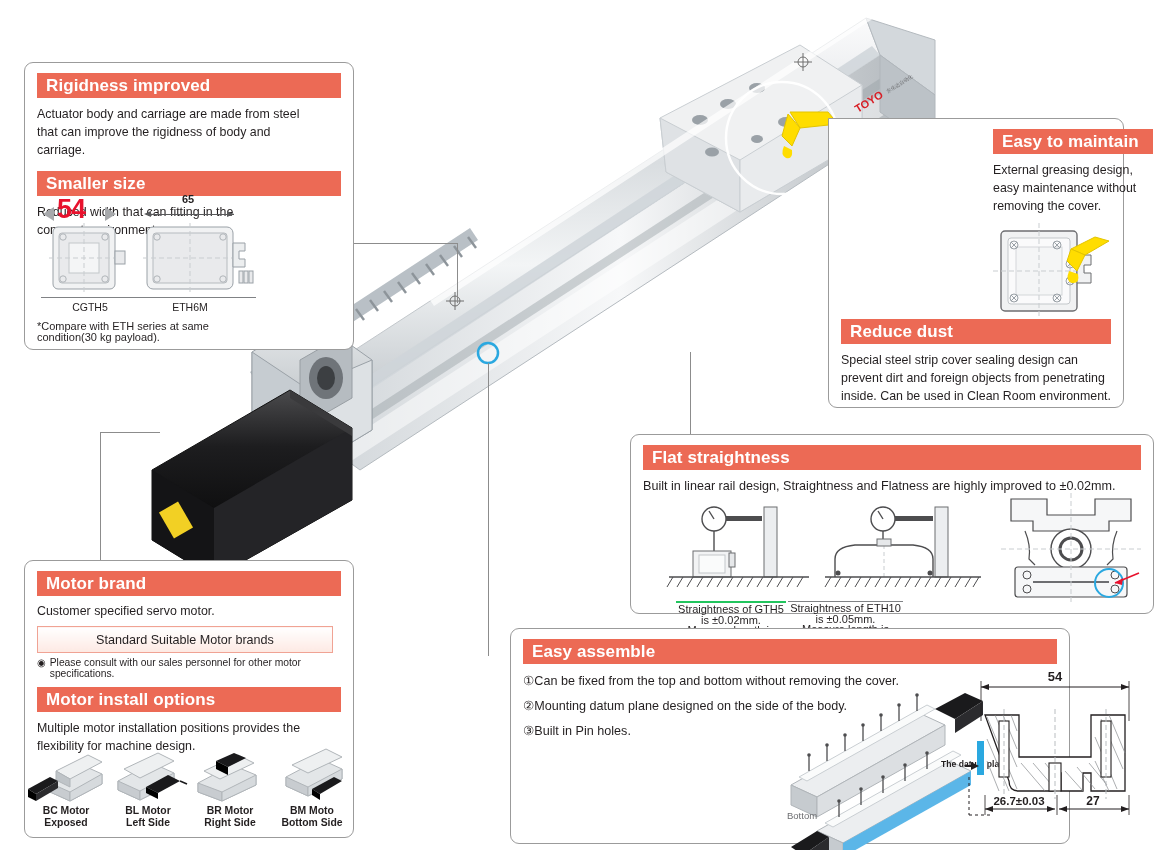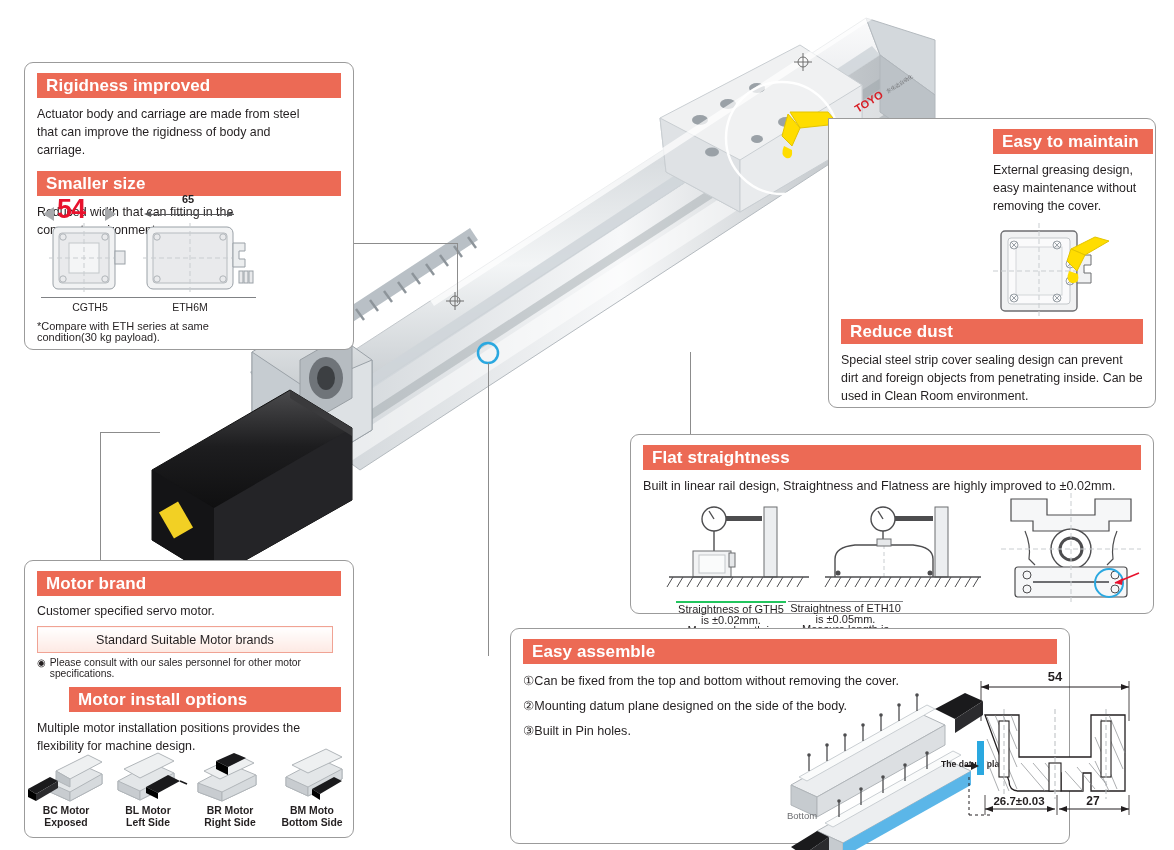--- a/index.html
+++ b/index.html
@@ -284,21 +284,21 @@
       <rect x="96" y="50" width="4" height="12"></rect>
         <rect x="101" y="50" width="4" height="12"></rect>
       <rect x="106" y="50" width="4" height="12"></rect>
     </g>
   </svg>
   <div class="capt" style="left:120px;top:238px;width:90px;">ETH6M</div>
 
   <div class="tiny" style="position:absolute;left:12px;top:258px;width:190px;">*Compare with ETH series at same condition(30 kg payload).</div>
 </div>
 
-<div class="panel" style="left:828px;top:118px;width:328px;height:290px;border-top-left-radius:0;">
+<div class="panel" style="left:828px;top:118px;width:296px;height:290px;border-top-left-radius:0;">
   <div class="panel-inner">
     <div class="hdr" style="margin-left:152px;width:160px;">Easy to maintain</div>
     <div class="body-txt" style="margin-left:152px;width:150px;">External greasing design, easy maintenance without removing the cover.</div>
   </div>
 
   <svg class="abs" style="left:158px;top:100px;" width="130" height="110">
     <rect x="14" y="12" width="76" height="80" rx="4" fill="#f1f2f3" stroke="#6d6e71" stroke-width="1.4"></rect>
     <rect x="21" y="19" width="62" height="66" rx="3" fill="#fafafb" stroke="#c3c7ca"></rect>
     <rect x="29" y="28" width="46" height="48" fill="#f4f5f6" stroke="#d3d6d9"></rect>
     <g stroke="#9aa1a7" fill="none">
@@ -447,21 +447,21 @@
         <th colspan="4">Standard Suitable Motor brands</th>
       </tr>
     </tbody>
       </table>
 
     <div class="note">
       <span class="bullet">◉</span>
       <span>Please consult with our sales personnel for other motor specifications.</span>
     </div>
 
-    <div class="hdr" style="margin-top:8px;margin-left:32px;">Motor install options</div>
+    <div class="hdr" style="margin-top:8px;">Motor install options</div>
     <div class="body-txt" style="width:270px;">Multiple motor installation positions provides the flexibility for machine design.</div>
   </div>
 
   <div class="opts" style="top:192px;">
 
     <div class="opt">
       <svg width="80" height="48">
         <polygon points="24,30 56,12 76,21 76,31 44,48 24,39" fill="#e3e6e8" stroke="#b0b5b9"></polygon>
         <polygon points="24,30 44,39 44,48 24,39" fill="#c8ccd0" stroke="#b0b5b9"></polygon>
         <polygon points="44,39 76,21 76,31 44,48" fill="#d6dadd" stroke="#b0b5b9"></polygon>

